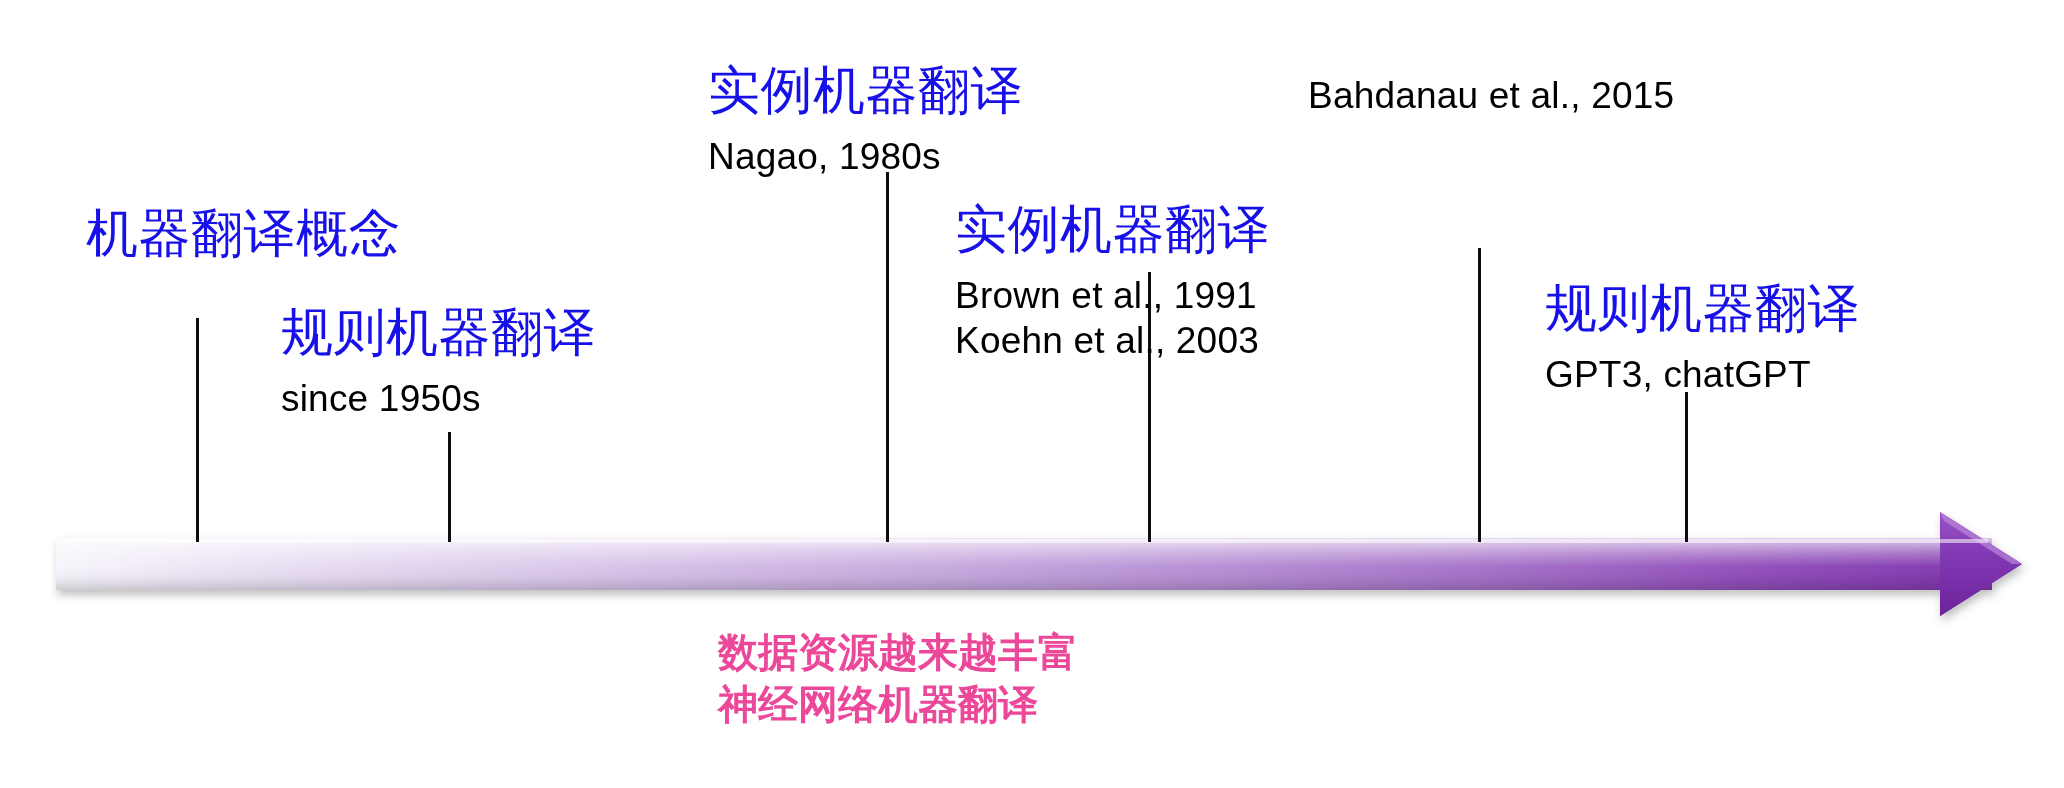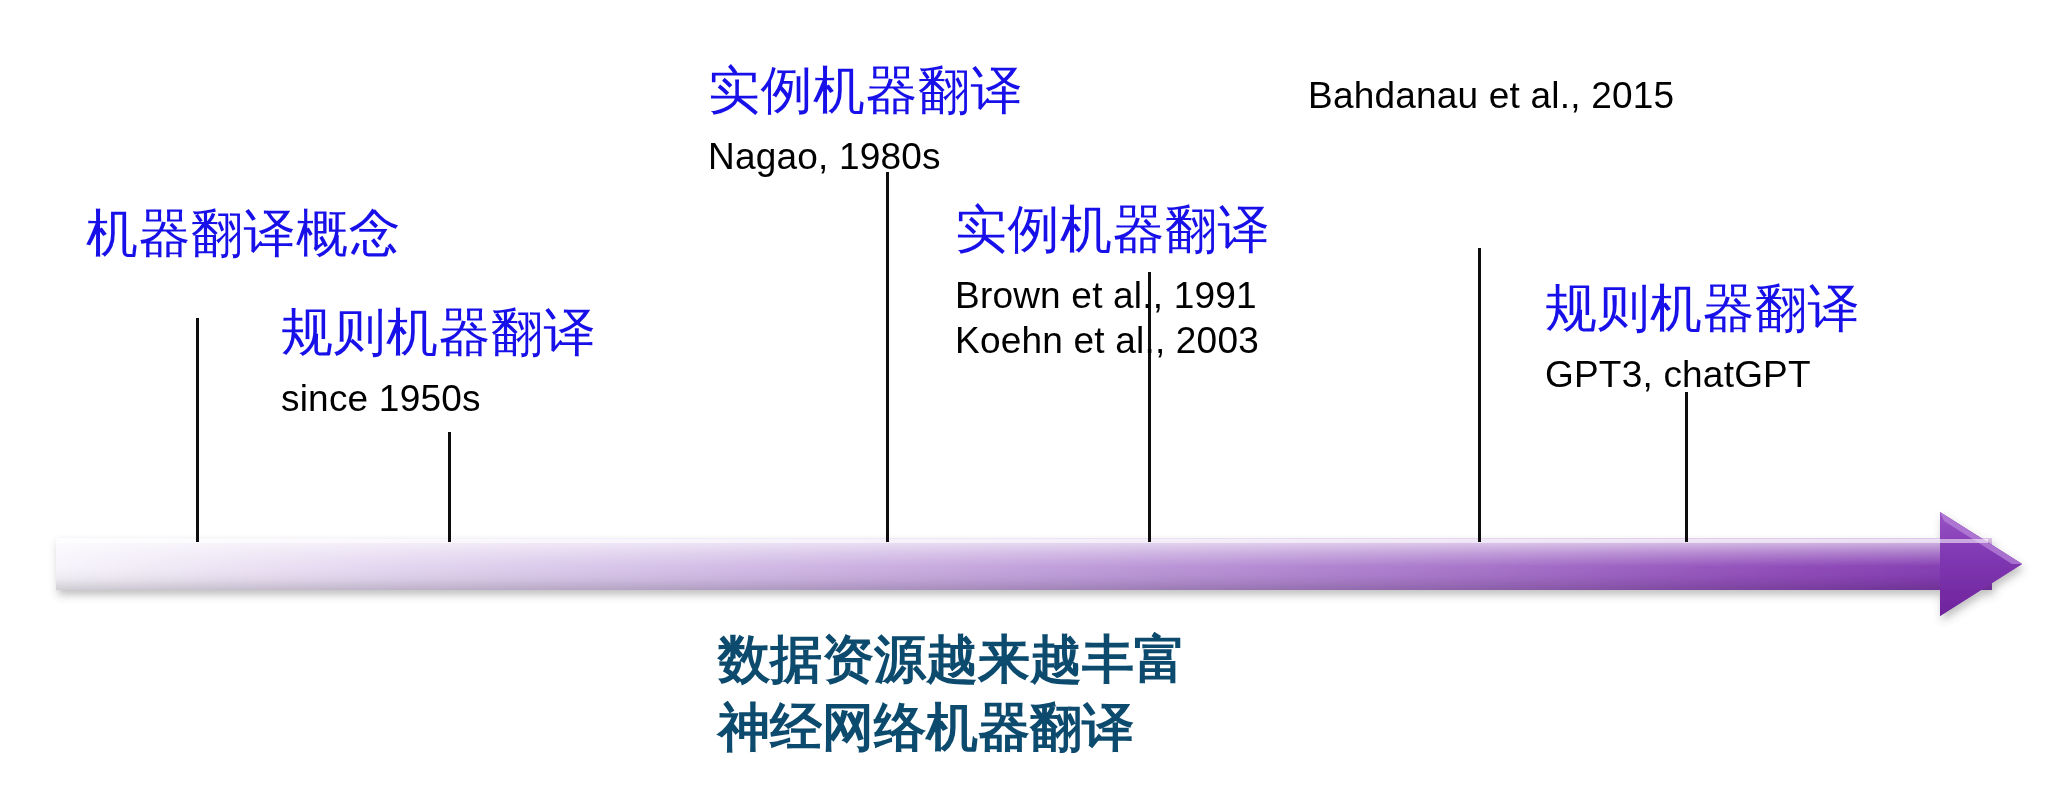--- a/index.html
+++ b/index.html
@@ -59,22 +59,22 @@
     width: 2064px;
     height: 788px;
     pointer-events: none;
   }
 
   
   #caption {
     position: absolute;
     left: 718px;
     top: 626px;
-    color: #0c4a6e;
-    font-size: 52px;
+    color: #ec4899;
+    font-size: 40px;
     font-weight: bold;
     line-height: 1.30;
     white-space: nowrap;
   }
 </style>
 </head>
 <body>
 
 <div id="stage">
 

